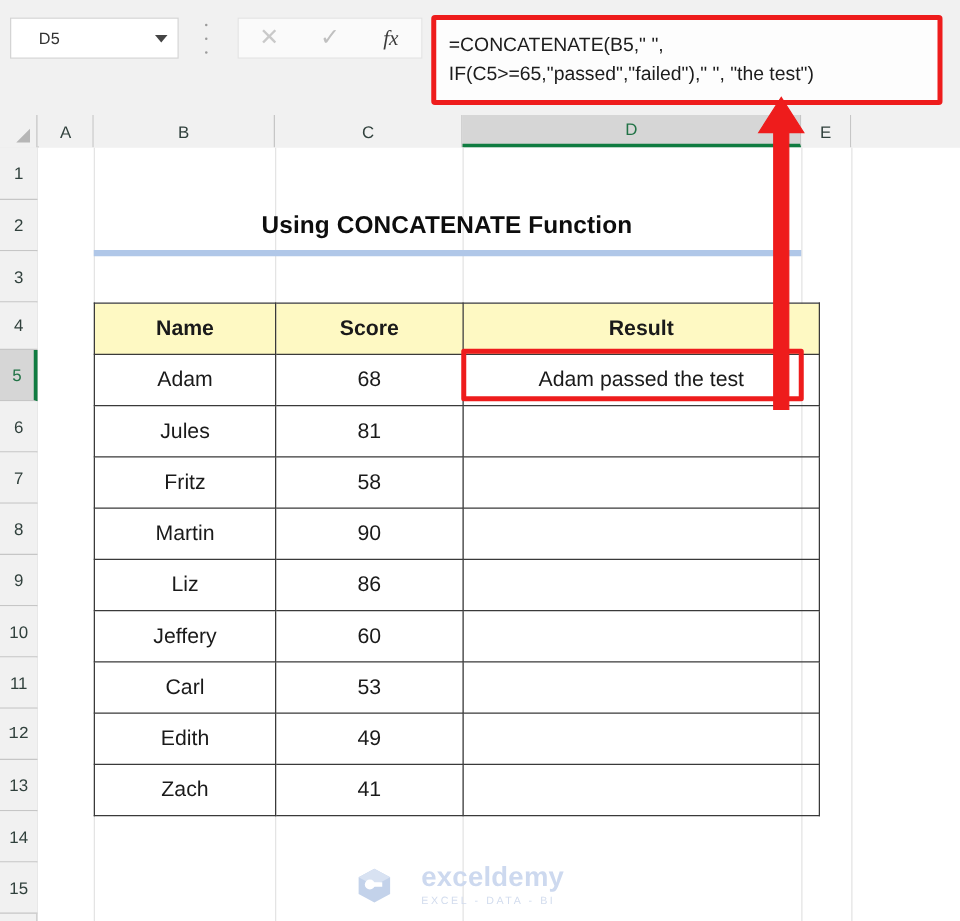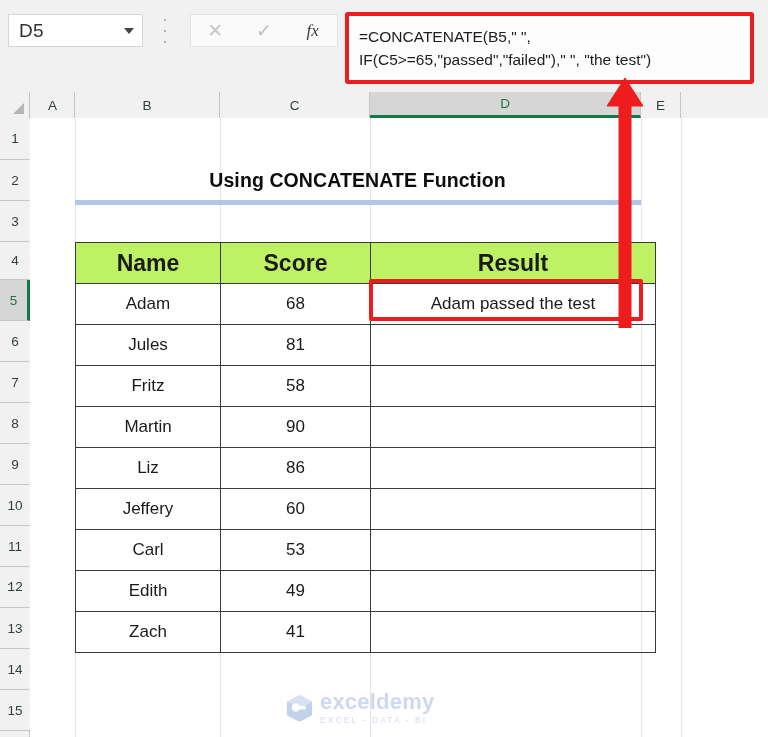--- a/index.html
+++ b/index.html
@@ -15,22 +15,22 @@
   .fbar-strip {
     position: absolute; left:0; top:0; width:768px; height:92px;
     background:#f1f1f1;
   }
   .namebox {
     position:absolute; left:8px; top:14px; width:135px; height:33px;
     background:#ffffff; border:1px solid #d4d4d4;
     display:flex; align-items:center;
   }
   .namebox .nb-text {
-    flex:1; padding-left:10px; font-size:19px; color:#333;
-    font-family:"Liberation Sans", sans-serif; letter-spacing:.2px;
+    flex:1; padding-left:10px; font-size:13px; color:#333;
+    font-family:"Liberation Sans", sans-serif; letter-spacing:.2px;margin-left:12px;
   }
   .namebox .nb-caret {
     width:26px; height:100%; display:flex; align-items:center; justify-content:center;
   }
   .caret-down {
     width:0;height:0;border-left:5px solid transparent;border-right:5px solid transparent;
     border-top:6px solid #444;
   }
   .vdots {
     position:absolute; left:160px; top:19px; width:10px; height:24px;
@@ -128,41 +128,41 @@
   }
   .tbl td, .tbl th {
     border:1px solid #3a3a3a;
     height:41px;
     text-align:center; vertical-align:middle;
     font-size:17px; color:#1a1a1a;
     font-family:"Liberation Sans", sans-serif;
     font-weight:normal;
   }
   .tbl th {
-    background:#bef264;
-    font-weight:bold; font-size:23px;
+    background:#fef9c3;
+    font-weight:bold; font-size:17px;
   }
   .col-name { width:145px; }
   .col-score { width:150px; }
   .col-result { width:285px; }
 
   
   .cell-callout {
     position:absolute; left:369px; top:279px; width:274px; height:42px;
     border:4px solid #ee1c1c; border-radius:2px;
     pointer-events:none;
   }
 
   
   .arrow-wrap { position:absolute; left:596px; top:72px; width:60px; height:256px; pointer-events:none; }
 
   
   .watermark {
     position:absolute; left:286px; top:688px; width:200px; height:40px;
-    display:flex; align-items:center; gap:7px;
+    display:flex; align-items:center; gap:24px;
   }
   .wm-mark { width:27px;height:29px; flex:none; }
   .wm-txt { display:flex; flex-direction:column; line-height:1; }
   .wm-name { font-size:22px; font-weight:bold; color:#cdd9ef; letter-spacing:.2px;
              font-family:"Liberation Sans",sans-serif; }
   .wm-sub { font-size:8.5px; color:#d2dcee; letter-spacing:2.1px; margin-top:3px;
             font-family:"Liberation Sans",sans-serif; }
 </style>
 </head>
 <body>

